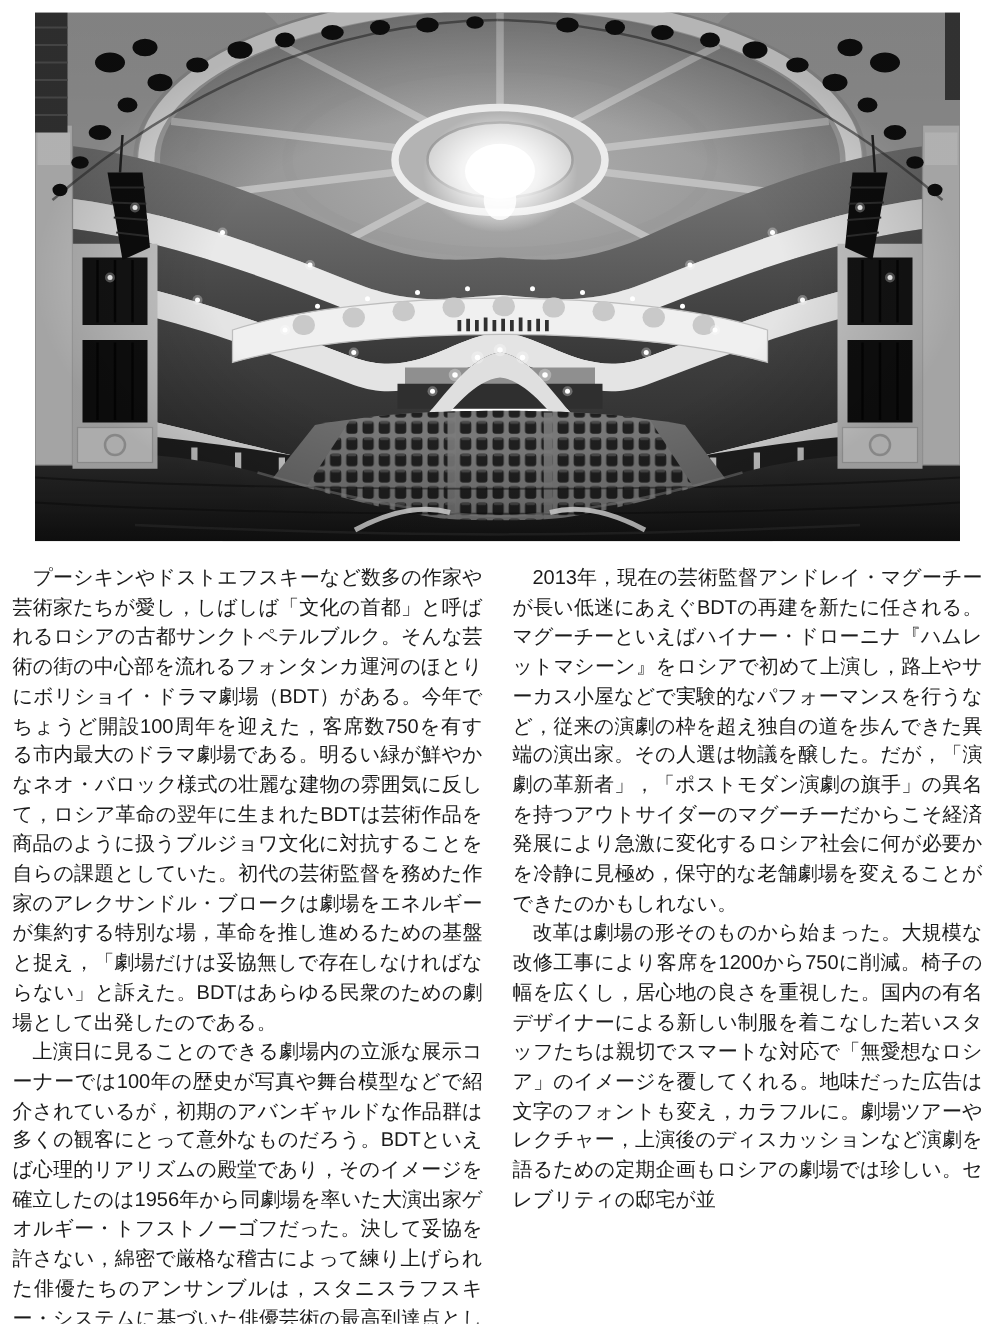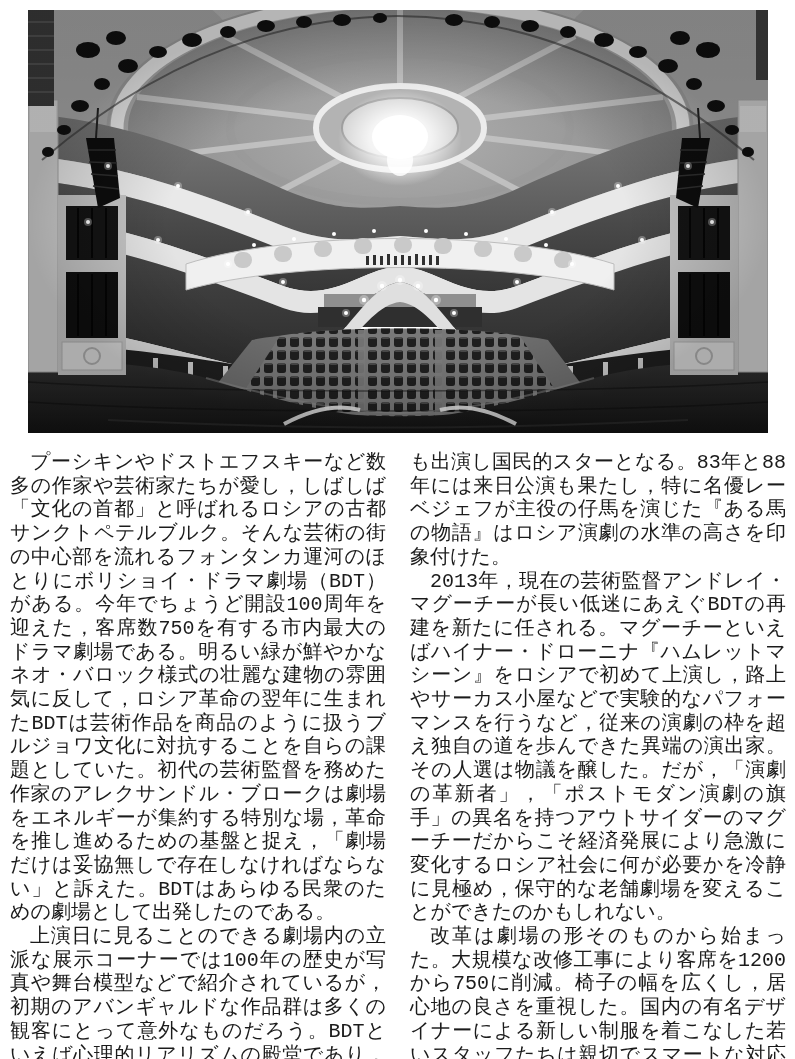--- a/index.html
+++ b/index.html
@@ -5,23 +5,23 @@
   html,body{margin:0;padding:0;}
   body{
     width:795px;height:1059px;position:relative;background:#ffffff;
     font-family:"Liberation Serif","DejaVu Serif",serif;overflow:hidden;
   }
   .photo-wrap{position:absolute;left:28px;top:10px;width:740px;height:423px;}
   .photo-wrap svg{display:block;width:740px;height:423px;}
   .article{position:absolute;left:10px;top:451px;width:776px;display:flex;gap:24px;}
   .col{width:376px;}
   .col p{
-    margin:0;font-size:20px;line-height:23.7px;color:#1b1b1b;
+    margin:0;font-size:16px;line-height:23.7px;color:#1b1b1b;
     text-align:justify;text-justify:inter-character;
-    font-family:Liberation Mono, monospace;
+    font-family:Liberation Sans, sans-serif;
   }
   .col p.indent{text-indent:1em;}
 </style>
 </head>
 <body>
 
 <div class="photo-wrap">
   <svg viewBox="0 0 740 423" xmlns="http://www.w3.org/2000/svg" role="img" aria-label="ボリショイ・ドラマ劇場（BDT）の客席内観。舞台上から見た、中央シャンデリアのある天井画ドーム、三層の曲線バルコニー、暗い客席の椅子の列と手前の舞台床。">
     <defs>
       <linearGradient id="ceilGrad" x1="0" y1="0" x2="0" y2="1">
@@ -330,17 +330,16 @@
     <rect x="0" y="0" width="740" height="423" fill="url(#vign)"></rect>
   </svg>
 </div>
 
 <div class="article">
   <div class="col">
     <p class="indent">プーシキンやドストエフスキーなど数多の作家や芸術家たちが愛し，しばしば「文化の首都」と呼ばれるロシアの古都サンクトペテルブルク。そんな芸術の街の中心部を流れるフォンタンカ運河のほとりにボリショイ・ドラマ劇場（BDT）がある。今年でちょうど開設100周年を迎えた，客席数750を有する市内最大のドラマ劇場である。明るい緑が鮮やかなネオ・バロック様式の壮麗な建物の雰囲気に反して，ロシア革命の翌年に生まれたBDTは芸術作品を商品のように扱うブルジョワ文化に対抗することを自らの課題としていた。初代の芸術監督を務めた作家のアレクサンドル・ブロークは劇場をエネルギーが集約する特別な場，革命を推し進めるための基盤と捉え，「劇場だけは妥協無しで存在しなければならない」と訴えた。BDTはあらゆる民衆のための劇場として出発したのである。</p>
     <p class="indent">上演日に見ることのできる劇場内の立派な展示コーナーでは100年の歴史が写真や舞台模型などで紹介されているが，初期のアバンギャルドな作品群は多くの観客にとって意外なものだろう。BDTといえば心理的リアリズムの殿堂であり，そのイメージを確立したのは1956年から同劇場を率いた大演出家ゲオルギー・トフストノーゴフだった。決して妥協を許さない，綿密で厳格な稽古によって練り上げられた俳優たちのアンサンブルは，スタニスラフスキー・システムに基づいた俳優芸術の最高到達点として神格化されるほどの人気を集めた。ユルスキー，ラヴロフ，バシラシヴィリ，ドローニナ，フレインドリヒといった看板俳優たちは数多くの映画に</p>
   </div>
   <div class="col">
-    <p>も出演し国民的スターとなる。83年と88年には来日公演も果たし，特に名優レーベジェフが主役の仔馬を演じた『ある馬の物語』はロシア演劇の水準の高さを印象付けた。</p>
     <p class="indent">2013年，現在の芸術監督アンドレイ・マグーチーが長い低迷にあえぐBDTの再建を新たに任される。マグーチーといえばハイナー・ドローニナ『ハムレットマシーン』をロシアで初めて上演し，路上やサーカス小屋などで実験的なパフォーマンスを行うなど，従来の演劇の枠を超え独自の道を歩んできた異端の演出家。その人選は物議を醸した。だが，「演劇の革新者」，「ポストモダン演劇の旗手」の異名を持つアウトサイダーのマグーチーだからこそ経済発展により急激に変化するロシア社会に何が必要かを冷静に見極め，保守的な老舗劇場を変えることができたのかもしれない。</p>
     <p class="indent">改革は劇場の形そのものから始まった。大規模な改修工事により客席を1200から750に削減。椅子の幅を広くし，居心地の良さを重視した。国内の有名デザイナーによる新しい制服を着こなした若いスタッフたちは親切でスマートな対応で「無愛想なロシア」のイメージを覆してくれる。地味だった広告は文字のフォントも変え，カラフルに。劇場ツアーやレクチャー，上演後のディスカッションなど演劇を語るための定期企画もロシアの劇場では珍しい。セレブリティの邸宅が並</p>
   </div>
 </div>
 
 </body></html>

